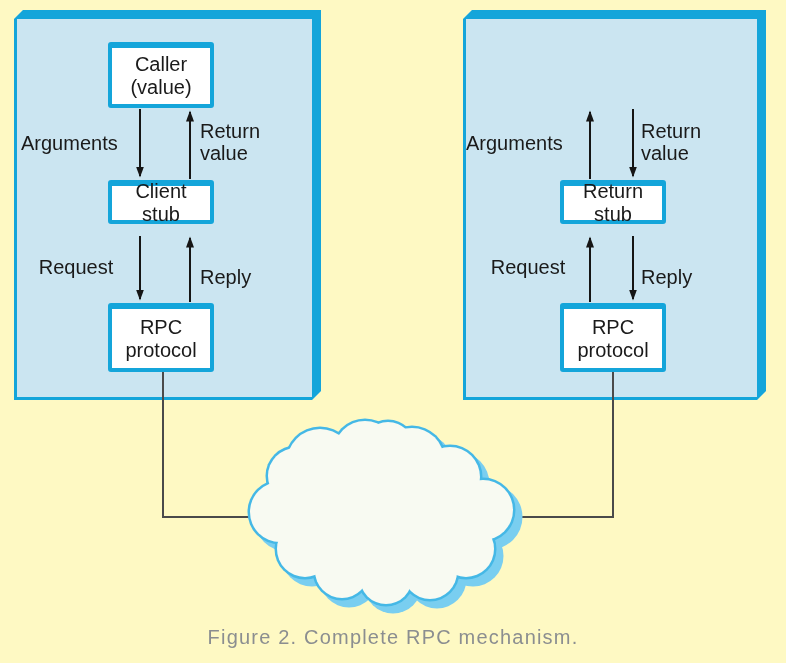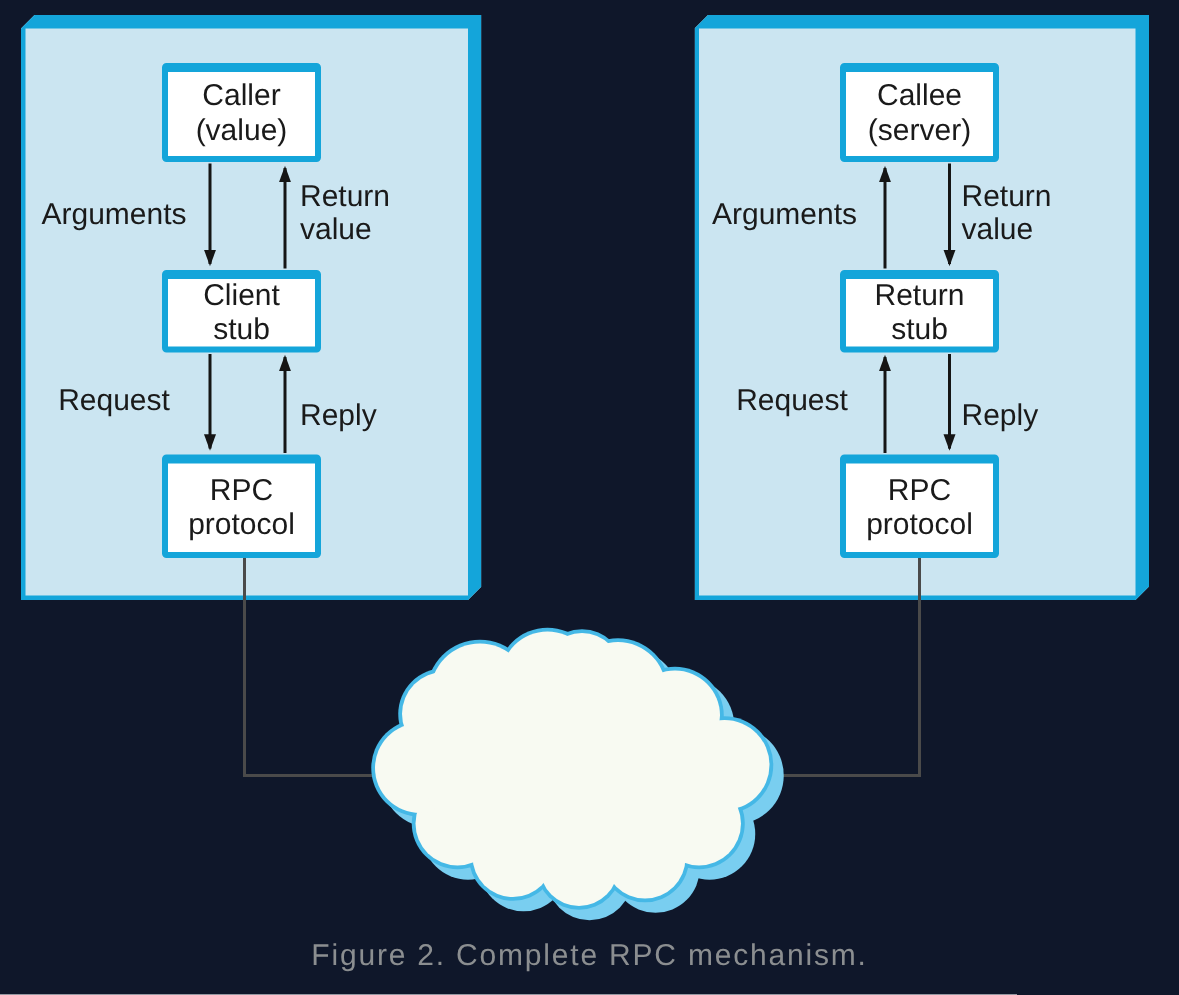--- a/index.html
+++ b/index.html
@@ -1,17 +1,17 @@
 <!DOCTYPE html>
 <html><head>
 <meta charset="utf-8">
 <style>
   html,body { margin:0; padding:0; background:#ffffff; }
   .stage {
-    position:relative; width:786px; height:663px; background:#0f172a;
+    position:relative; width:786px; height:663px; background:#fef9c3;
     font-family:"Liberation Sans", sans-serif; overflow:hidden;
   }
   
   .panel {
     position:absolute; top:10px; height:390px; box-sizing:border-box;
     background:#cbe5f1;
     border:3px solid #14a5da; border-top-width:9px; border-right-width:9px;
     clip-path: polygon(9px 0, 100% 0, 100% calc(100% - 9px), calc(100% - 9px) 100%, 0 100%, 0 9px);
   }
   .panel.left  { left:14px;  width:307px; }
@@ -22,28 +22,28 @@
     position:absolute; width:106px; box-sizing:border-box;
     background:#ffffff; border:4px solid #14a5da; border-top-width:6px;
     border-radius:3px;
     display:flex; flex-direction:column; align-items:center; justify-content:center;
     font-size:20px; line-height:23px; color:#1a1a1a; text-align:center;
     white-space:nowrap;
   }
   .panel.left  .node { left:91px; }
   .panel.right .node { left:94px; }
   .n-top { top:23px;  height:66px; }
-  .n-mid { top:161px; height:55px; }
+  .n-mid { top:161px; height:44px; }
   .n-bot { top:284px; height:69px;text-align:right; }
 
   
   .lbl {
     position:absolute; font-size:20px; line-height:26px; color:#1a1a1a; white-space:nowrap;
   }
-  .args { top:111px; left:4px; width:110px; text-align:center; }
+  .args { top:111px; left:4px; width:110px; text-align:left; }
   .panel.right .args { left:0px; width:114px; }
   .retv { top:101px; line-height:22px; text-align:left; width:70px; }
   .panel.left  .retv { left:183px; }
   .panel.right .retv { left:175px; }
   .req  { top:235px; left:4px; width:110px; text-align:center; }
   .panel.right .req { left:7px; }
   .rep  { top:245px; }
   .panel.left  .rep { left:183px; }
   .panel.right .rep { left:175px; }
 
@@ -75,24 +75,20 @@
     <div class="lbl args">Arguments</div>
     <div class="lbl retv">
       <div>Return</div>
       <div>value</div>
     </div>
     <div class="lbl req">Request</div>
     <div class="lbl rep">Reply</div>
   </div>
 
   <div class="panel right">
-    <div class="node n-top">
-      <div>Callee</div>
-      <div>(server)</div>
-    </div>
     <div class="node n-mid">
       <div>Return</div>
       <div>stub</div>
     </div>
     <div class="node n-bot">
       <div>RPC</div>
       <div>protocol</div>
     </div>
     <div class="lbl args">Arguments</div>
     <div class="lbl retv">

